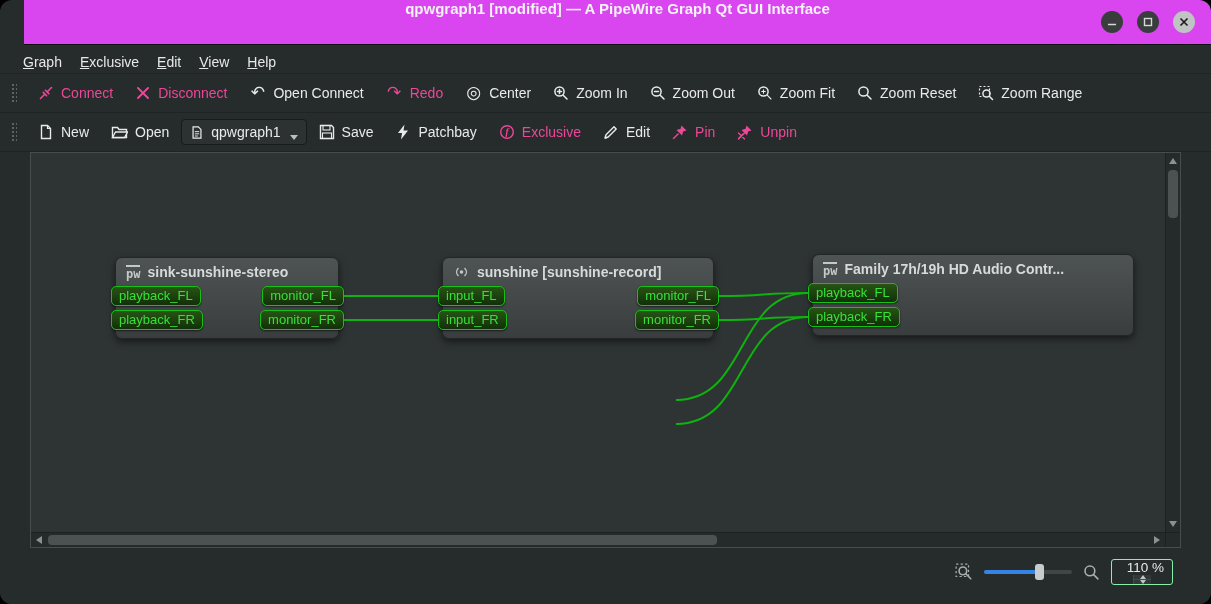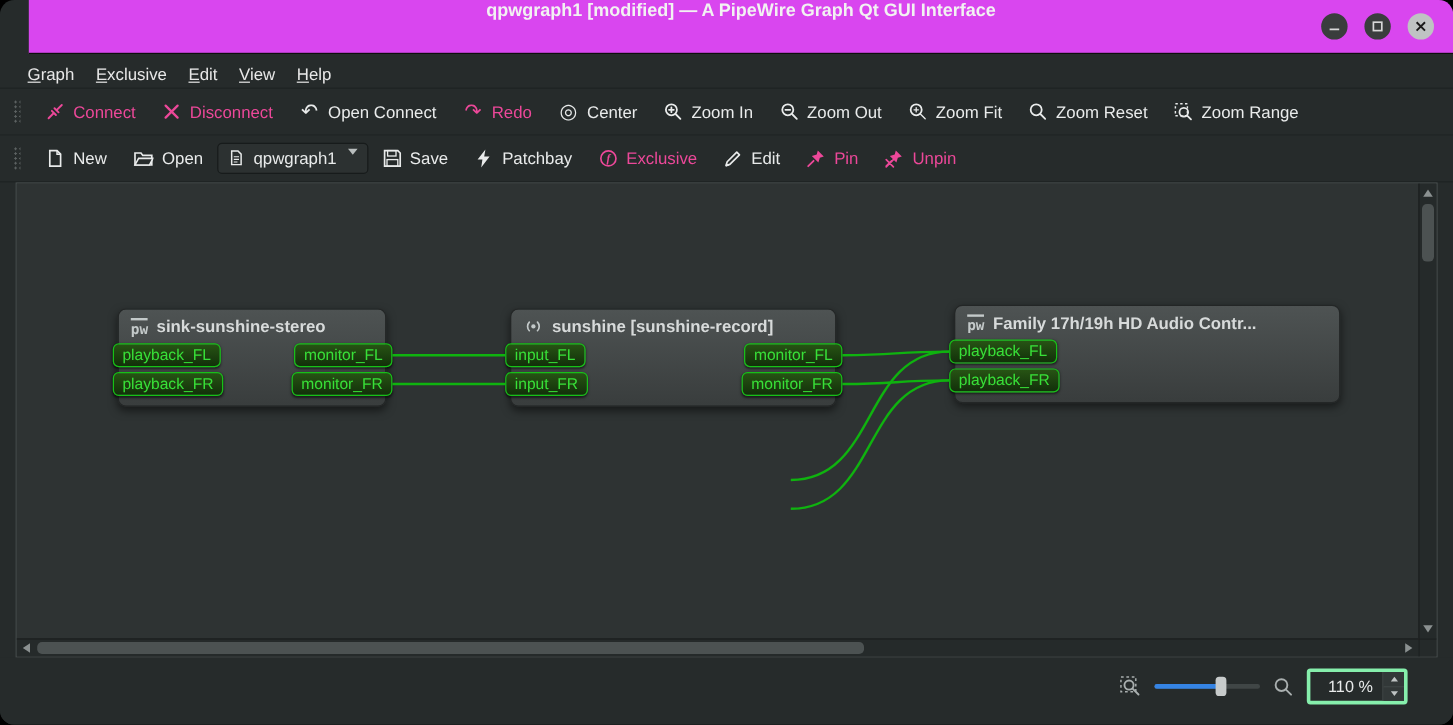--- a/index.html
+++ b/index.html
@@ -26,26 +26,26 @@
   .toolbar{height:38px;background:#262b2b;display:flex;align-items:center;padding:0 4px;gap:2px;
     flex:none;border-bottom:1px solid #1e2323;}
   .tb-handle{width:6px;height:20px;margin:0 9px 0 7px;
     background-image:radial-gradient(#5e6464 1px,transparent 1.1px);background-size:4px 4px;}
   .tb-btn{display:flex;align-items:center;gap:7px;padding:5px 10px;border-radius:4px;
     color:#e9ebeb;font-size:14px;white-space:nowrap;}
   .tb-btn.disabled{color:#ec4899;}
   .tb-btn svg{flex:none;display:block;}
   .icon-glyph{font-size:17px;line-height:16px;width:17px;text-align:center;}
   .combo{border:1px solid #171b1b;background:#2c3131;border-radius:4px;padding:4px 8px;
-    display:flex;align-items:flex-start;gap:7px;color:#e9ebeb;font-size:14px;}
+    display:flex;align-items:flex-end;gap:7px;color:#e9ebeb;font-size:14px;}
   .chev-down{width:0;height:0;border-left:4px solid transparent;border-right:4px solid transparent;
     border-top:5px solid #b9bebe;margin-left:2px;}
 
   
-  .scroll-area{flex:1;margin:0 13px;border:1px solid #474d4d;display:grid;
+  .scroll-area{flex:1;margin:0 30px;border:1px solid #474d4d;display:grid;
     grid-template-columns:1fr 15px;grid-template-rows:1fr 15px;min-height:0;}
   .canvas{position:relative;overflow:hidden;background:#2e3333;}
   .wires{position:absolute;inset:0;width:100%;height:100%;z-index:3;pointer-events:none;}
 
   .node{position:absolute;z-index:2;border-radius:7px;border:1px solid #232626;
     background:linear-gradient(#4e5353,#393d3d);box-shadow:0 3px 7px rgba(0,0,0,.5);}
   .node-header{display:flex;align-items:center;gap:7px;padding:6px 10px 3px 10px;
     color:#d7dada;font-weight:bold;font-size:14px;white-space:nowrap;overflow:hidden;}
   .pw-glyph{font-family:"DejaVu Sans Mono",monospace;font-weight:bold;font-size:12px;
     line-height:1;border-top:2px solid #c3c9c9;padding-top:1px;color:#c3c9c9;}
@@ -74,22 +74,22 @@
   .hthumb{position:absolute;top:2px;height:10px;left:17px;width:59%;border-radius:4px;background:#4c5252;}
 
   
   .statusbar{height:48px;flex:none;display:flex;align-items:center;justify-content:flex-end;
     gap:11px;padding:0 38px 8px 0;background:#262b2b;color:#a9afaf;}
   .slider{position:relative;width:88px;height:18px;}
   .slider .track{position:absolute;left:0;right:0;top:7px;height:4px;border-radius:2px;background:#41 4747;}
   .slider .track{background:#404646;}
   .slider .fill{position:absolute;left:0;top:7px;height:4px;border-radius:2px;}
   .slider .handle{position:absolute;top:1px;width:9px;height:16px;border-radius:3px;background:#c7cbcb;}
-  .spinbox{display:flex;align-items:center;background:#262b2b;border:3px solid #86efac;
-    border-radius:3px;height:24px;}
+  .spinbox{display:flex;align-items:center;background:#262b2b;border:1px solid #86efac;
+    border-radius:3px;height:24px;flex-direction:column;}
   .spin-val{padding:0 8px;font-size:13.5px;color:#e8eaea;min-width:44px;text-align:right;}
   .spin-arrows{display:flex;flex-direction:column;border-left:1px solid #454b4b;height:100%;}
   .spin-btn{flex:1;width:17px;display:flex;align-items:center;justify-content:center;background:#323838;}
   .spin-btn:first-child{border-bottom:1px solid #454b4b;}
   .tri-up{width:0;height:0;border-left:3.5px solid transparent;border-right:3.5px solid transparent;
     border-bottom:4.5px solid #bfc4c4;}
   .tri-dn{width:0;height:0;border-left:3.5px solid transparent;border-right:3.5px solid transparent;
     border-top:4.5px solid #bfc4c4;}
 </style>
 </head>

